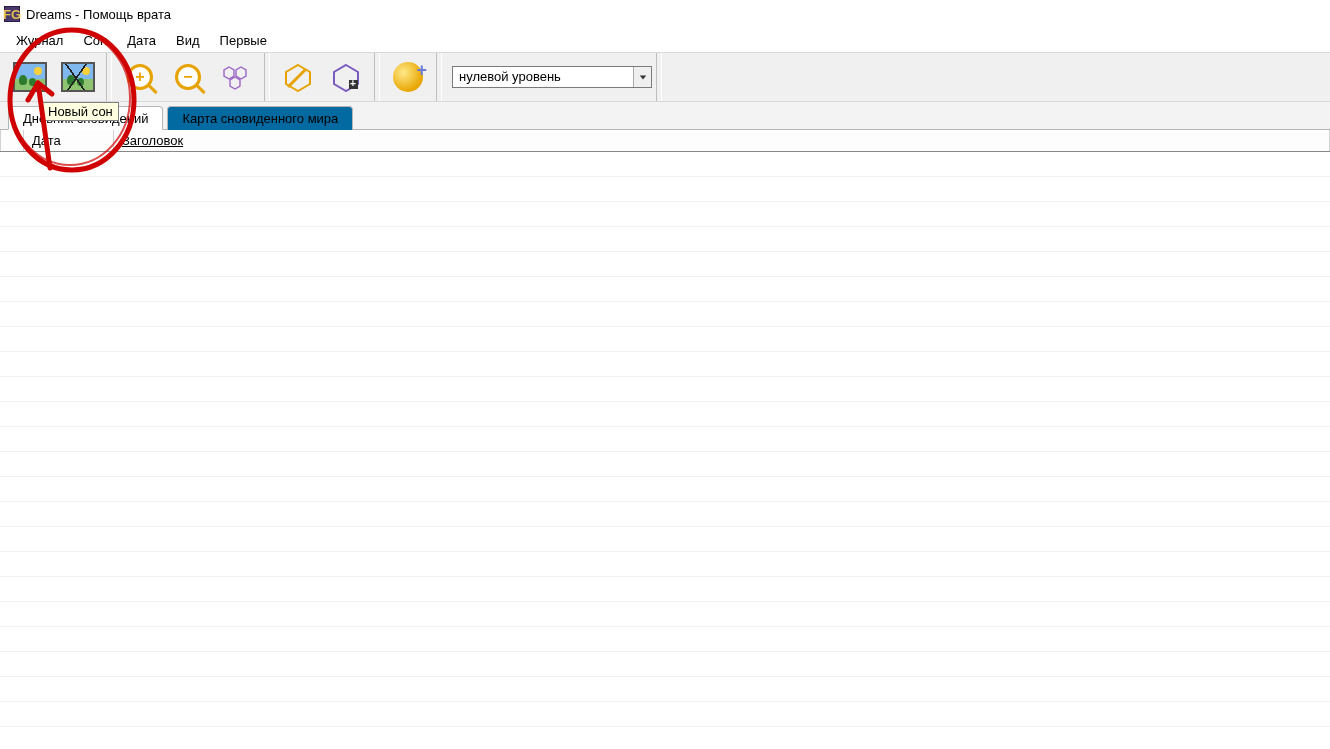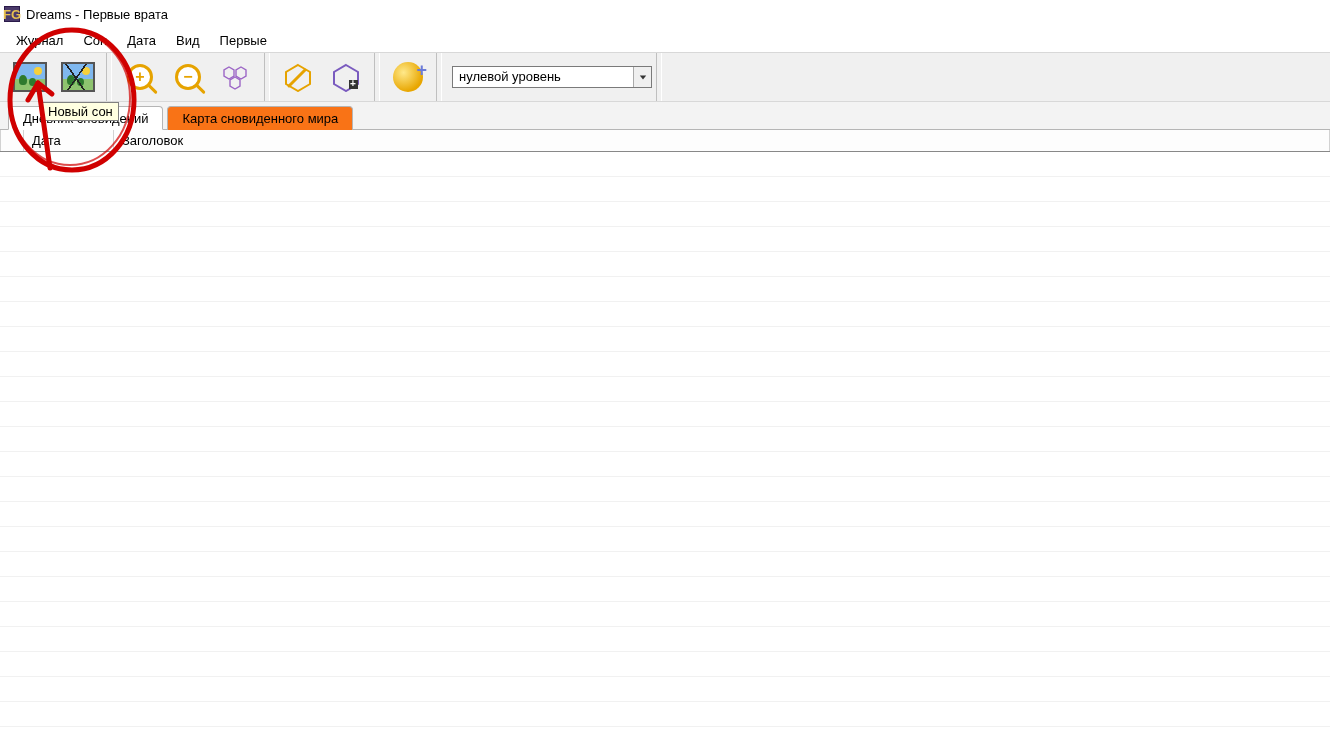--- a/index.html
+++ b/index.html
@@ -114,21 +114,21 @@
     height:28px; display:flex; align-items:flex-end;
     background:#f3f3f3;
     border-bottom:1px solid #b5b5b5;
     padding-left:8px;
   }
   .tab{
     height:24px; padding:0 14px;
     display:flex;align-items:center;
     border:1px solid #b5b5b5;
     border-bottom:none;
-    background:#f97316;
+    background:#0369a1;
     margin-right:4px;
     border-radius:4px 4px 0 0;
     font-size:13px;
     position:relative;
     top:1px;
   }
   .tab.active{
     background:#ffffff;
     border-bottom:1px solid #fff;
   }
@@ -139,21 +139,21 @@
     background:#fdfdfd;
   }
   .col{
     border-right:1px solid #d2d2d2;
     padding:2px 8px;
     font-size:13px;
     display:flex;align-items:center;
   }
   .col.w0{width:24px;border-left:1px solid #d2d2d2;}
   .col.w1{width:90px;}
-  .col.w2{flex:1;}
+  .col.w2{flex:1;text-decoration:underline;}
   .list-body{
     position:relative;
     height:calc(749px - 28px - 24px - 50px - 28px - 22px);
     overflow:hidden;
   }
   .row{
     height:25px;
     border-bottom:1px solid #f1f1f1;
     display:flex;
   }
@@ -177,21 +177,21 @@
   }
   .anno svg{width:100%;height:100%;overflow:visible;}
 </style>
 </head>
 <body>
 
 <div class="titlebar">
   <div class="app-icon">
     <span>FG</span>
   </div>
-  <div>Dreams - Первые врата</div>
+  <div>Dreams - Помощь врата</div>
 </div>
 
 <div class="menubar">
   <div class="menu-item">Журнал</div>
   <div class="menu-item">Сон</div>
   <div class="menu-item">Дата</div>
   <div class="menu-item">Вид</div>
   <div class="menu-item">Первые</div>
 </div>
 

